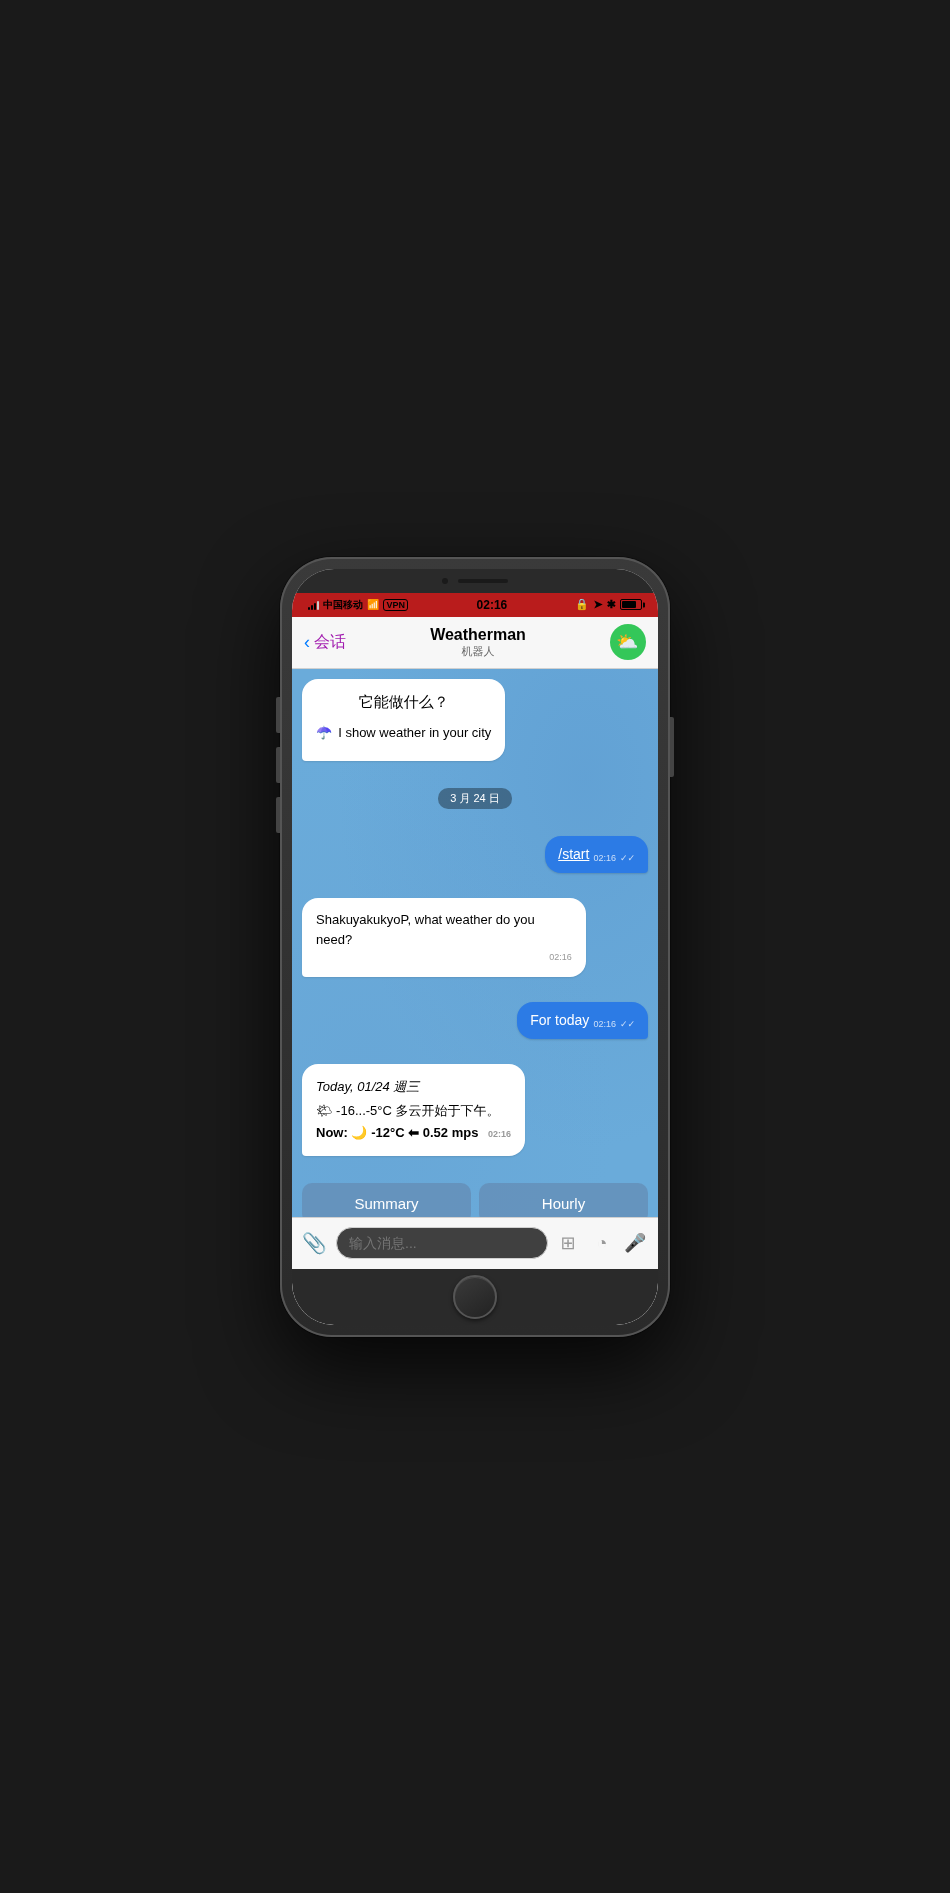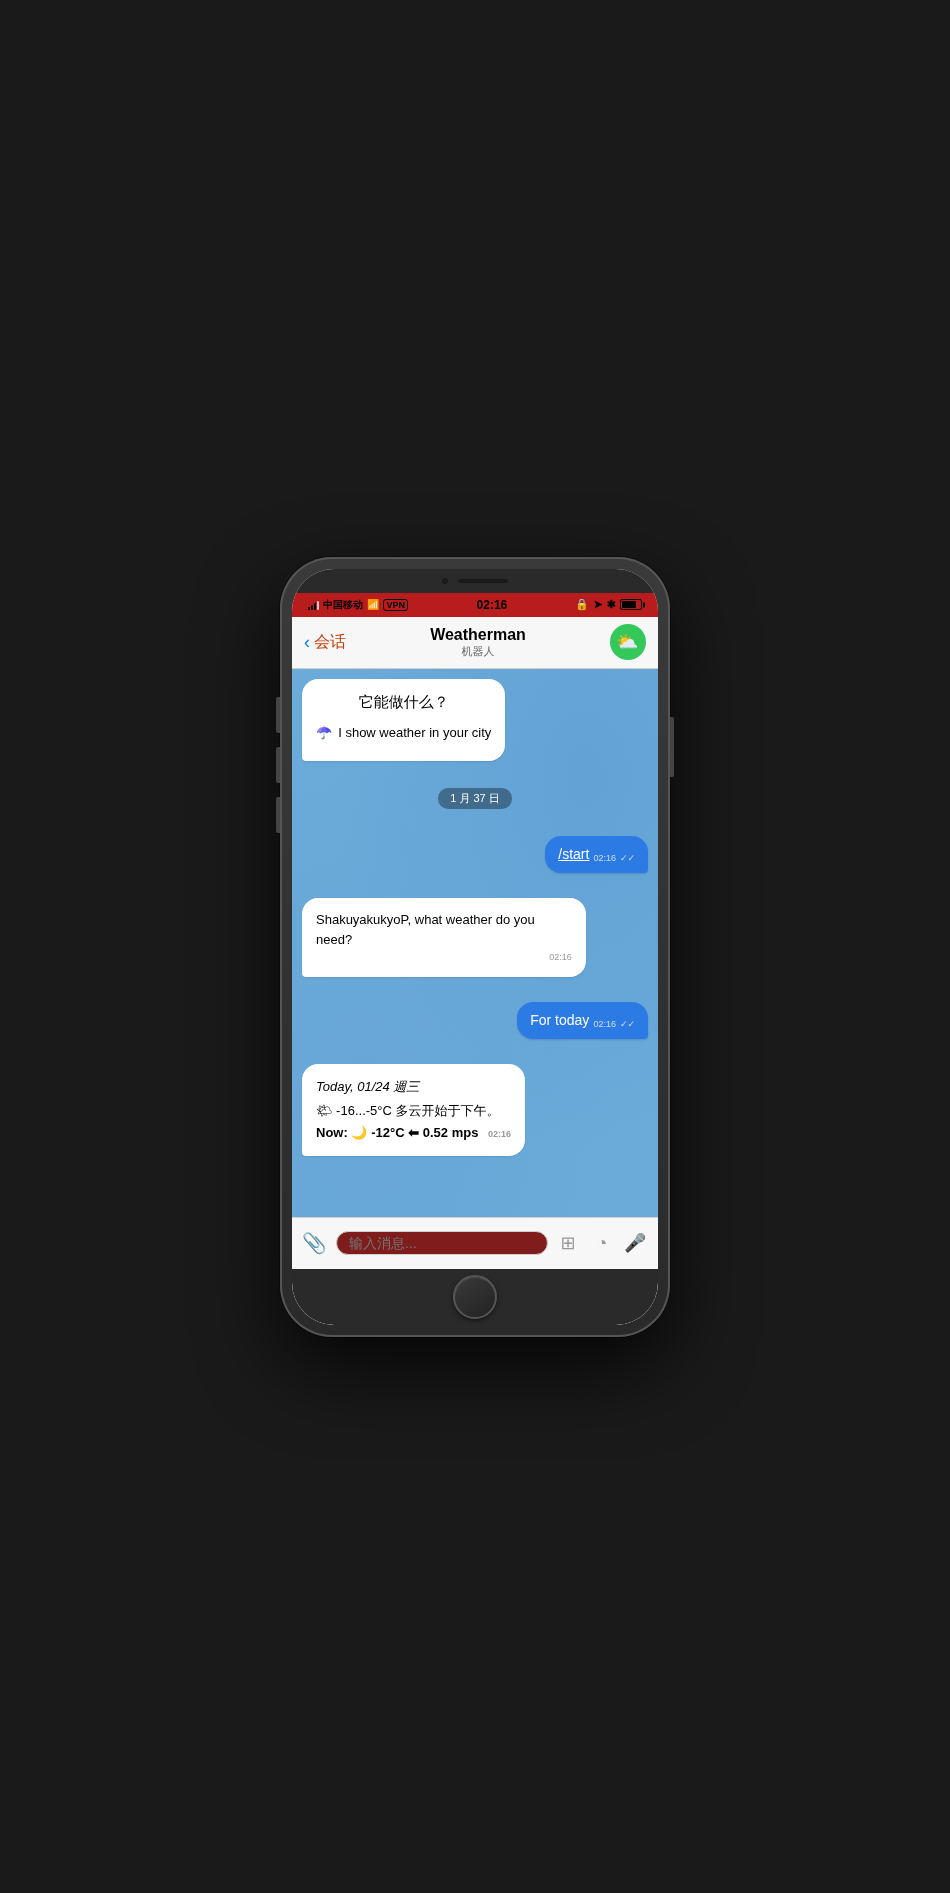--- a/index.html
+++ b/index.html
@@ -315,24 +315,24 @@
       width: 30px;
       height: 30px;
       display: flex;
       align-items: center;
       justify-content: center;
       font-size: 20px;
       color: #999;
     }
     .input-field {
       flex: 1;
-      height: 24px;
+      height: 32px;
       border: 0.5px solid #d0d0d0;
       border-radius: 16px;
-      background: #7f1d1d;
+      background: #404040;
       padding: 0 12px;
       font-size: 14px;
       color: #999;
       outline: none;
     }
     .input-right-icons {
       display: flex;
       align-items: center;
       gap: 6px;
     }
@@ -418,42 +418,42 @@
         <span style="font-size:11px;">✱</span>
         <div class="battery">
           <div class="battery-fill"></div>
         </div>
       </div>
     </div>
 
     <div class="nav-bar">
       <div class="nav-back">
         <span style="font-size:18px; font-weight:300;">‹</span>
-        <span style="color:#c2410c; font-size:16px;">会话</span>
+        <span style="color:#a21caf; font-size:16px;">会话</span>
       </div>
       <div class="nav-center">
         <div class="nav-title">Weatherman</div>
         <div class="nav-subtitle">机器人</div>
       </div>
       <div class="nav-avatar">
         <span>⛅</span>
       </div>
     </div>
 
     <div class="chat-area">
 
       <div class="bubble-incoming">
         <div class="welcome-title">它能做什么？</div>
         <div class="welcome-row">
           <span>☂️</span>
           <span>I show weather in your city</span>
         </div>
       </div>
 
-      <div class="date-divider">1 月 37 日</div>
+      <div class="date-divider">3 月 24 日</div>
 
       <div class="bubble-outgoing">
         <span style="text-decoration:underline;">/start</span>
         <span class="msg-time">02:16</span>
         <span class="msg-checkmarks">✓✓</span>
       </div>
 
       <div class="bubble-incoming">
         <span>ShakuyakukyoP, what weather do you need?</span>
         <div class="msg-time-incoming">02:16</div>
@@ -475,20 +475,24 @@
         <div class="weather-now-line">
           <span>Now:</span>
           <span> 🌙 </span>
           <span>-12°C</span>
           <span> ⬅ </span>
           <span>0.52 mps</span>
           <span class="msg-time-incoming" style="display:inline; margin-left:6px;">02:16</span>
         </div>
       </div>
 
+      <div class="action-buttons">
+        <button class="action-btn">Summary</button>
+        <button class="action-btn">Hourly</button>
+      </div>
 
     </div>
 
     <div class="input-bar">
       <div class="input-icon">📎</div>
       <input class="input-field" type="text" readonly="" placeholder="输入消息..." style="">
       <div class="input-right-icons">
         <div class="input-right-icon">⊞</div>
         <div class="input-right-icon">◔</div>
         <div class="input-right-icon">🎤</div>

